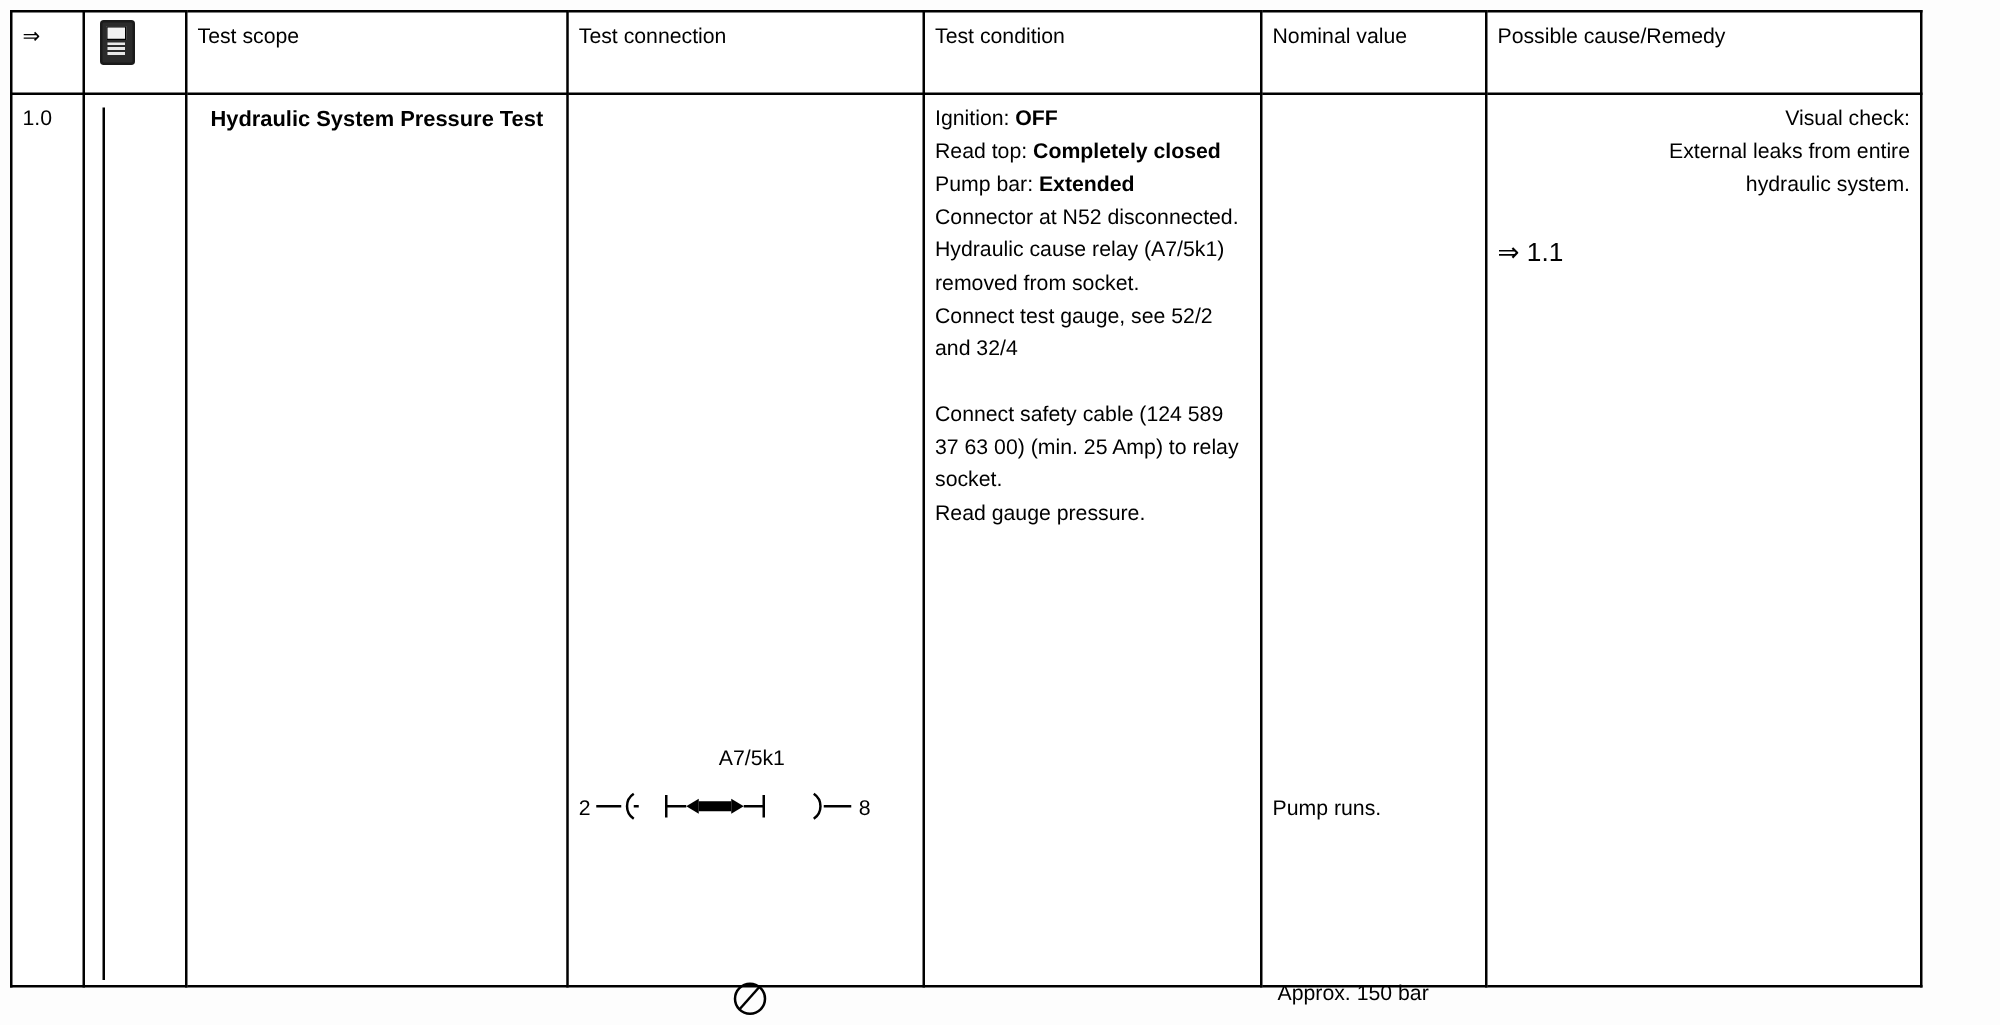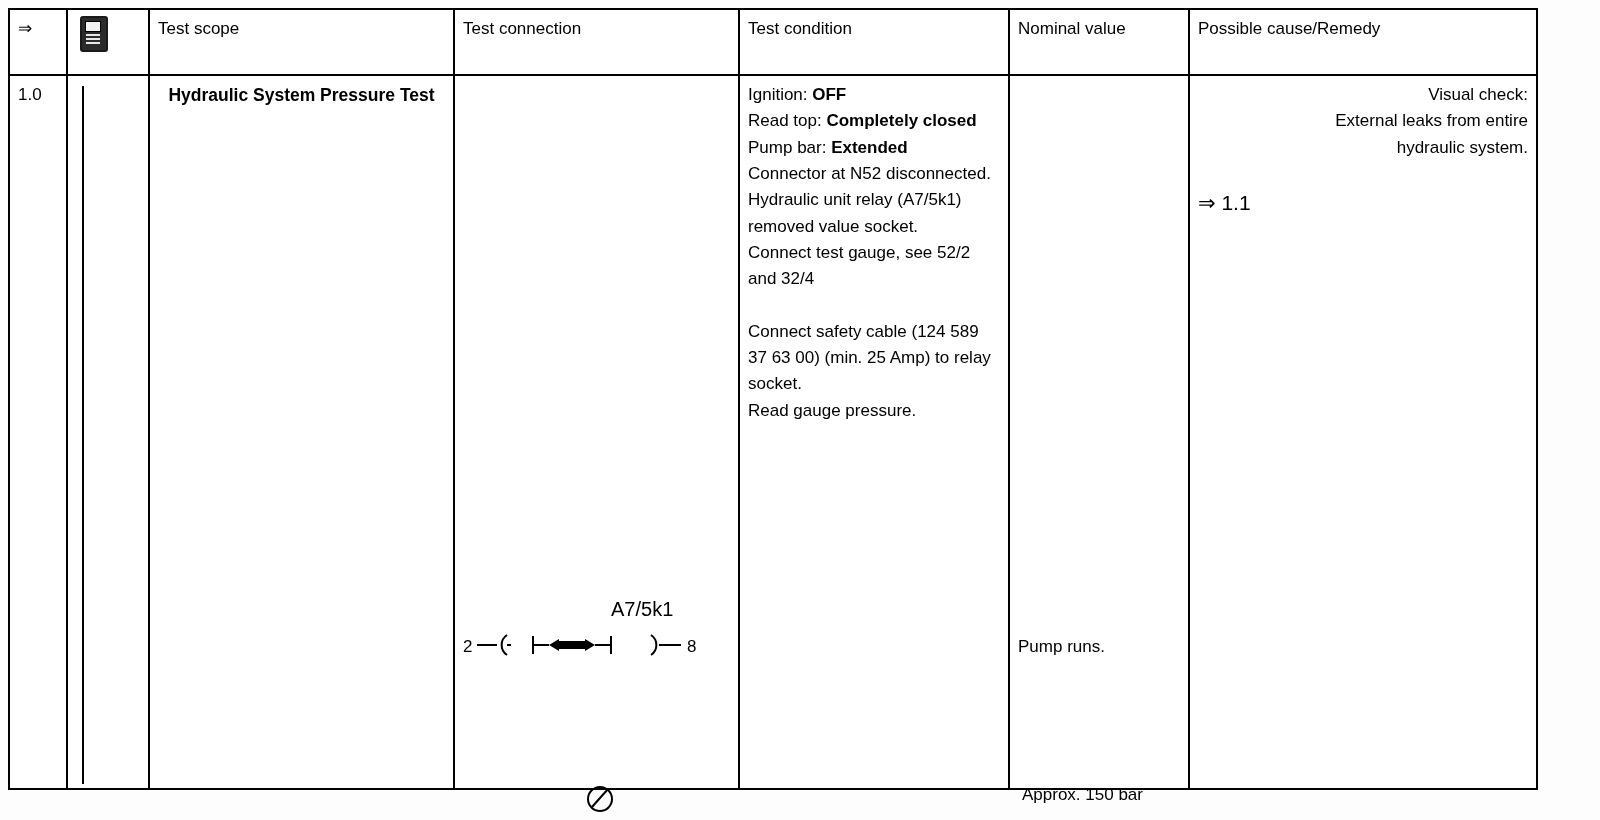--- a/index.html
+++ b/index.html
@@ -129,22 +129,21 @@
 
   
   .conn-wrap {
     position: relative;
     height: 700px;
   }
   .conn-label {
     position: absolute;
     left: 112px;
     top: 512px;
-    font-size: 20px;
-    margin-left: 36px;
+    font-size: 17px;
   }
   .conn-diagram {
     position: absolute;
     left: 0;
     top: 548px;
     width: 255px;
     height: 34px;
     font-size: 17px;
     white-space: nowrap;
   }
@@ -264,21 +263,21 @@
           <span class="cond-line">
             <span>Ignition: </span><b class="em">OFF</b>
           </span>
           <span class="cond-line">
             <span>Read top: </span><b class="em">Completely closed</b>
           </span>
           <span class="cond-line">
             <span>Pump bar: </span><b class="em">Extended</b>
           </span>
           <span class="cond-line">Connector at N52 disconnected.</span>
-          <span class="cond-line">Hydraulic unit relay (A7/5k1) removed value socket.</span>
+          <span class="cond-line">Hydraulic cause relay (A7/5k1) removed from socket.</span>
           <span class="cond-line">Connect test gauge, see 52/2 and 32/4</span>
           <span class="cond-gap"></span>
           <span class="cond-line">Connect safety cable (124 589 37 63 00) (min. 25 Amp) to relay socket.</span>
           <span class="cond-line">Read gauge pressure.</span>
         </td>
 
         <td class="cell-body">
           <div class="nominal-wrap">
             <span class="nominal-1">Pump runs.</span>
             <span class="nominal-2">Approx. 150 bar</span>

